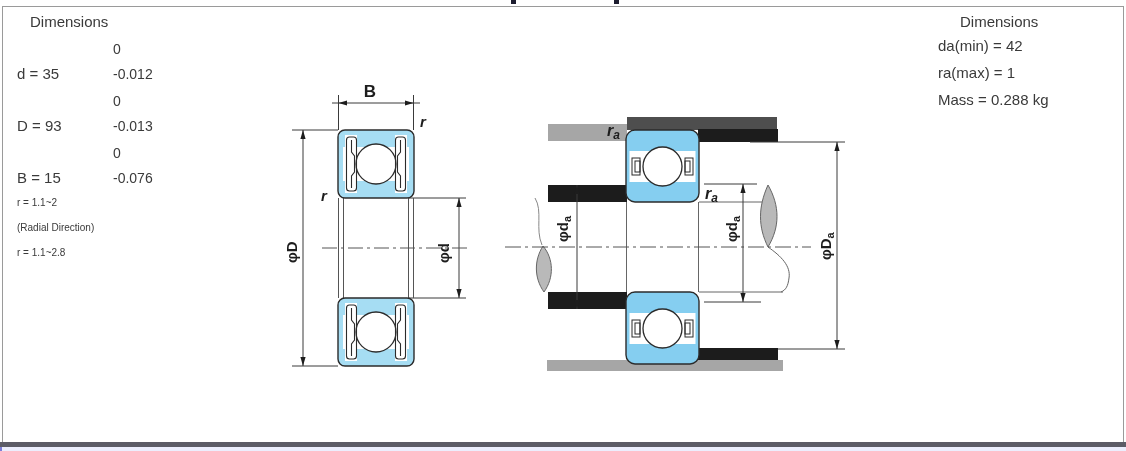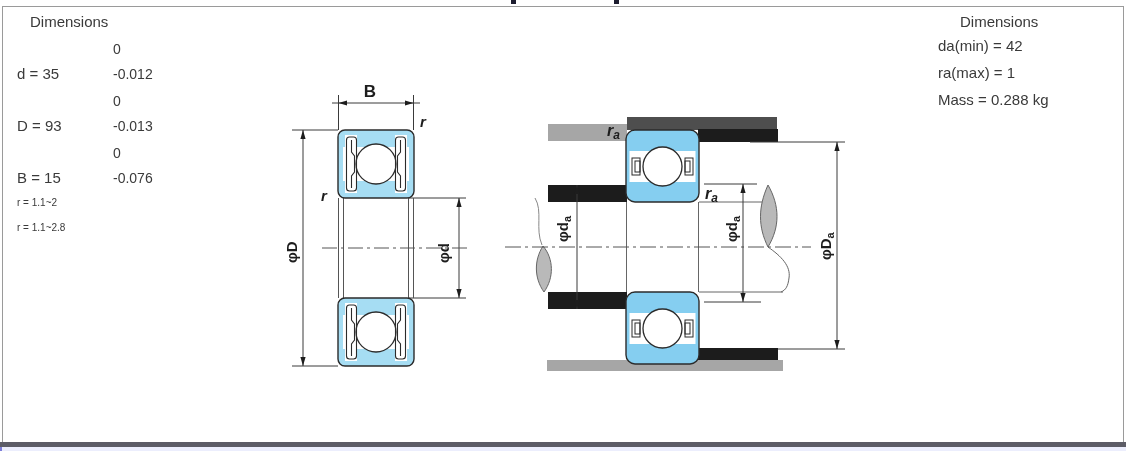--- a/index.html
+++ b/index.html
@@ -57,20 +57,21 @@
   <div class="dim-row">
     <span class="dim-label">B = 15</span>
     <span class="tol">
       <span>0</span>
       <span>-0.076</span>
     </span>
   </div>
 
   <div class="notes">
     <div>r = 1.1~2</div>
+    <div>(Radial Direction)</div>
     <div>r = 1.1~2.8</div>
   </div>
 </div>
 
 <div class="panel-right">
   <div class="title">Dimensions</div>
   <ul>
     <li>da(min) = 42</li>
     <li>ra(max) = 1</li>
     <li>Mass = 0.288 kg</li>

